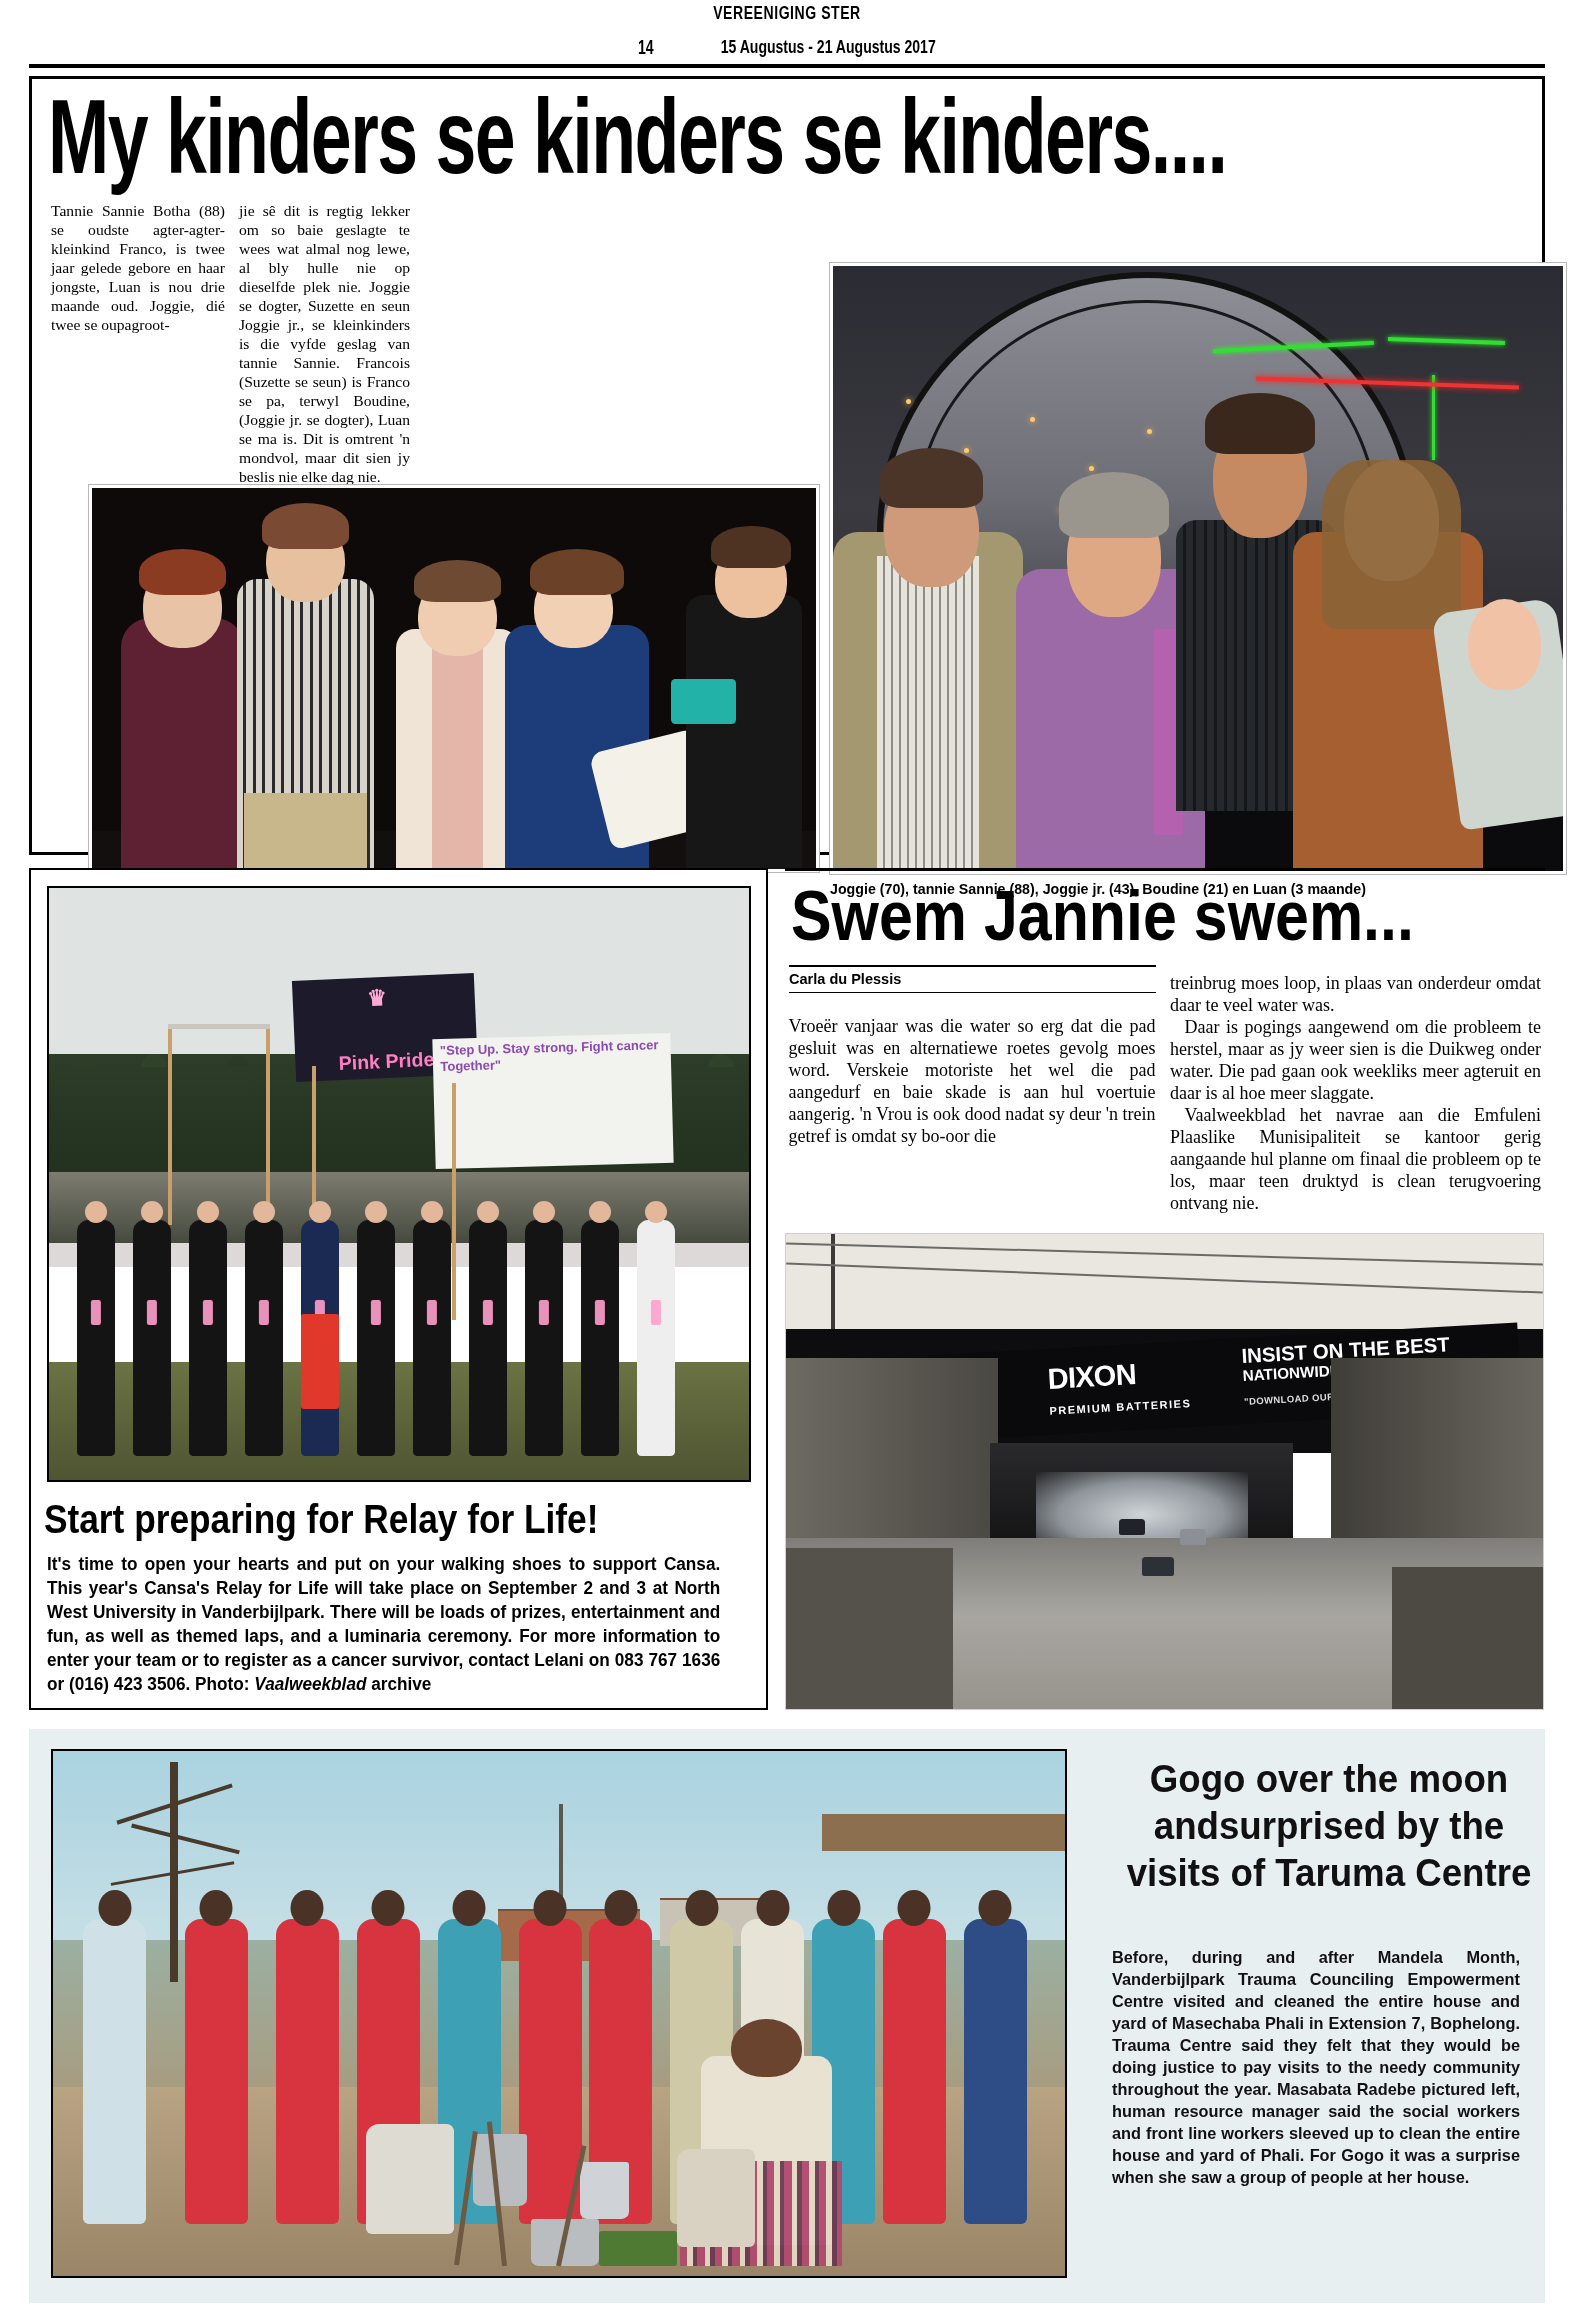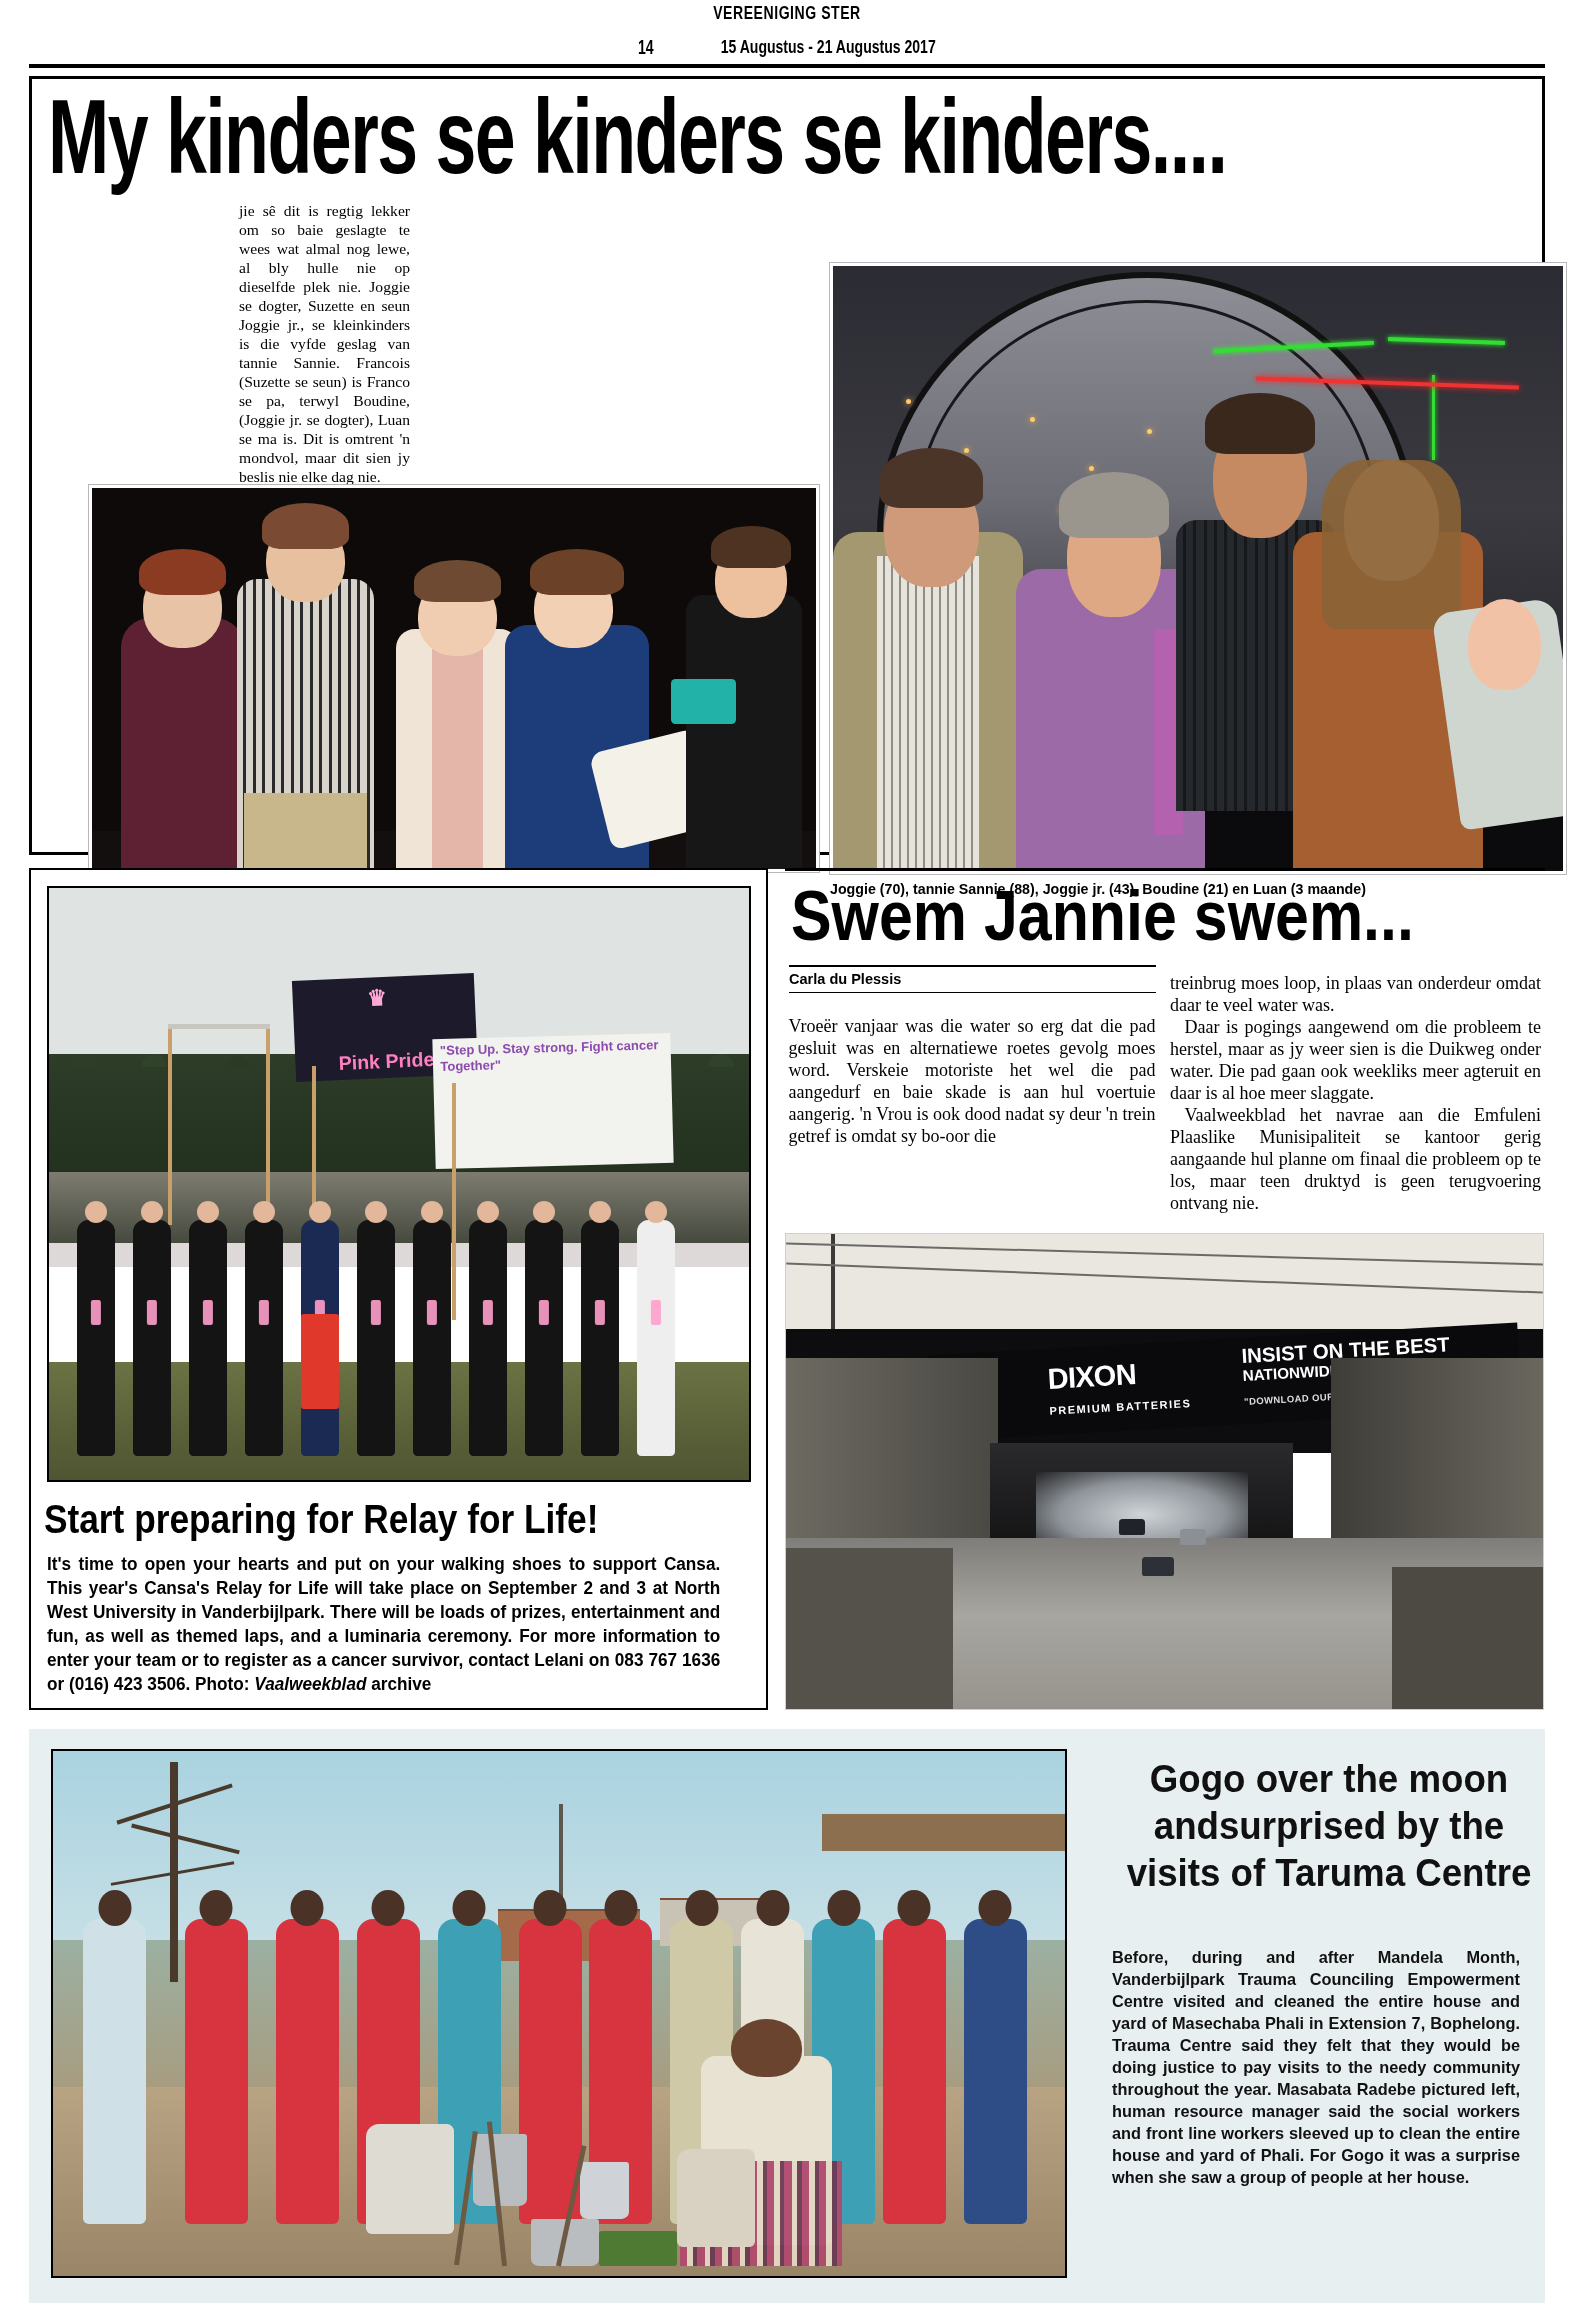--- a/index.html
+++ b/index.html
@@ -428,20 +428,21 @@
   <div class="masthead-date">15 Augustus - 21 Augustus 2017</div>
 </div>
 <div class="masthead-title">VEREENIGING STER</div>
 <div class="masthead-rule"></div>
 
 <div class="box-art1">
 
   <div class="hl-kinders">My kinders se kinders se kinders....</div>
 
   <div class="a1-col1">
+    <p>Tannie Sannie Botha (88) se oudste agter-agter-kleinkind Franco, is twee jaar gelede gebore en haar jongste, Luan is nou drie maande oud. Joggie, dié twee se oupagroot-</p>
   </div>
 
   <div class="a1-col2">
     <p>jie sê dit is regtig lekker om so baie geslagte te wees wat almal nog lewe, al bly hulle nie op dieselfde plek nie. Joggie se dogter, Suzette en seun Joggie jr., se kleinkinders is die vyfde geslag van tannie Sannie. Francois (Suzette se seun) is Franco se pa, terwyl Boudine, (Joggie jr. se dogter), Luan se ma is. Dit is omtrent 'n mondvol, maar dit sien jy beslis nie elke dag nie.</p>
   </div>
 
   <div class="photo-a1-left">
     <div class="ph p1l-bg"></div>
     <div class="p1l-floor"></div>
 
@@ -569,21 +570,21 @@
     <div class="byline-rule-b"></div>
   </div>
 
   <div class="swem-col1">
     <p>Vroeër vanjaar was die water so erg dat die pad gesluit was en alternatiewe roetes gevolg moes word. Verskeie motoriste het wel die pad aangedurf en baie skade is aan hul voertuie aangerig. 'n Vrou is ook dood nadat sy deur 'n trein getref is omdat sy bo-oor die</p>
   </div>
 
   <div class="swem-col2">
     <p>treinbrug moes loop, in plaas van onderdeur omdat daar te veel water was.</p>
     <p>Daar is pogings aangewend om die probleem te herstel, maar as jy weer sien is die Duikweg onder water. Die pad gaan ook weekliks meer agteruit en daar is al hoe meer slaggate.</p>
-    <p>Vaalweekblad het navrae aan die Emfuleni Plaaslike Munisipaliteit se kantoor gerig aangaande hul planne om finaal die probleem op te los, maar teen druktyd is geen terugvoering ontvang nie.</p>
+    <p>Vaalweekblad het navrae aan die Emfuleni Plaaslike Munisipaliteit se kantoor gerig aangaande hul planne om finaal die probleem op te los, maar teen druktyd is clean terugvoering ontvang nie.</p>
   </div>
 </div>
 
 <div class="photo-swem">
   <div class="sw-sky"></div>
   <div class="sw-pole" style="left:6%;top:0;height:46%;"></div>
   <div class="sw-wire" style="left:0;top:4%;width:100%;transform:rotate(1.6deg);"></div>
   <div class="sw-wire" style="left:0;top:9%;width:100%;transform:rotate(2.2deg);"></div>
   <div class="sw-bridge"></div>
 

